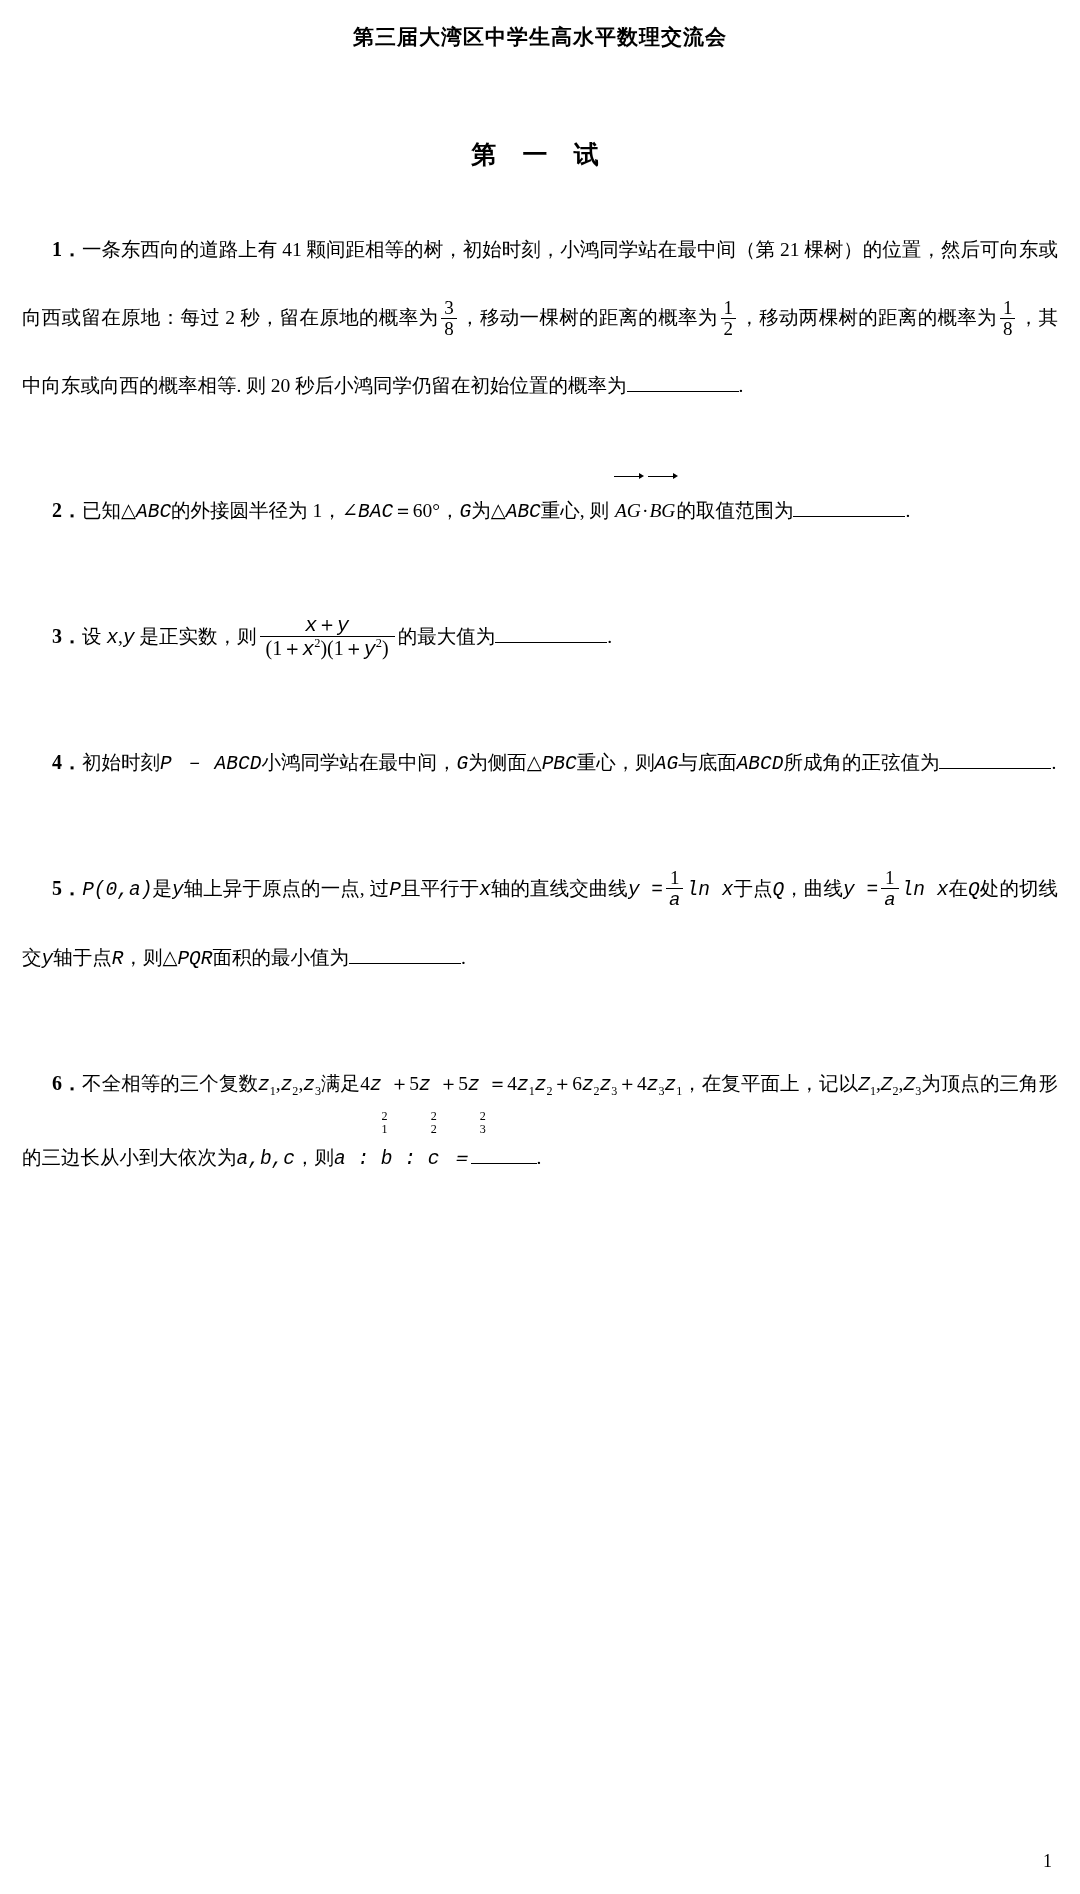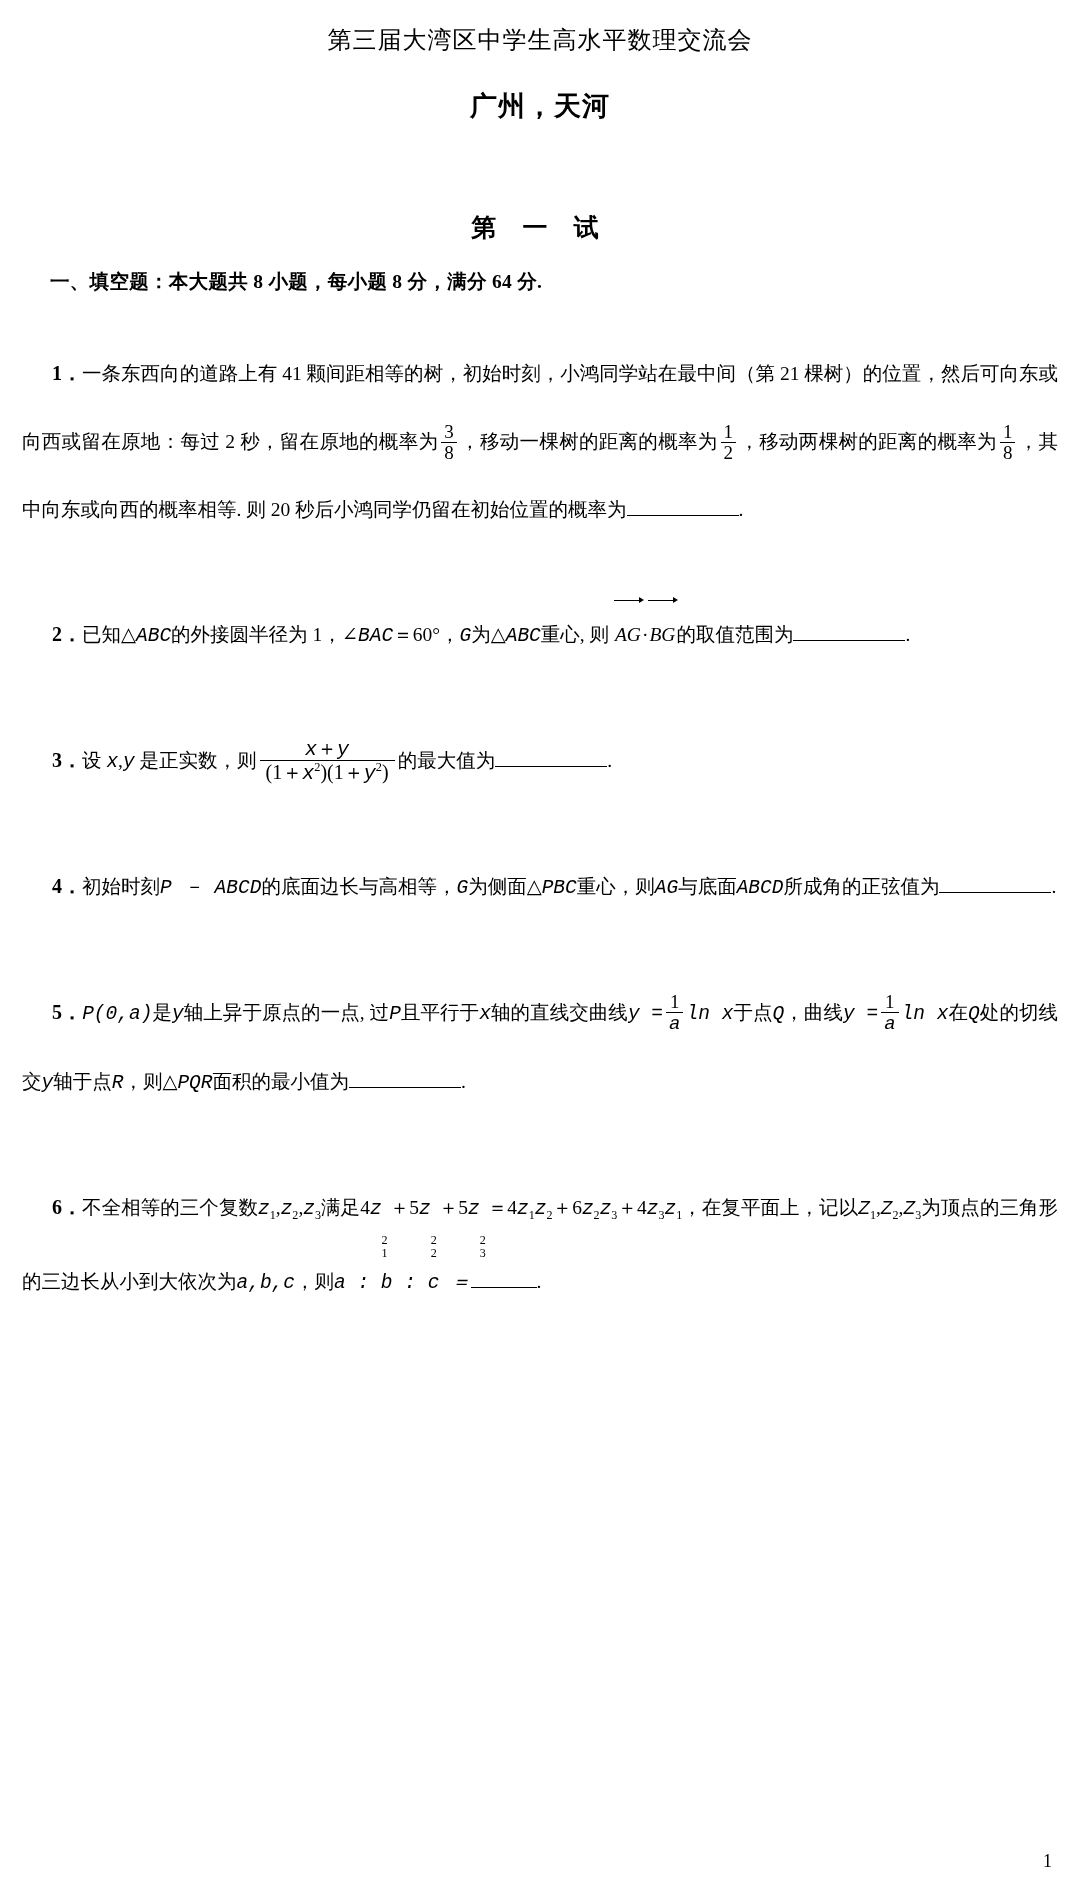--- a/index.html
+++ b/index.html
@@ -19,22 +19,22 @@
     position: relative;
     width: 1080px;
     height: 1894px;
     box-sizing: border-box;
     padding: 0 22px;
   }
 
   
   .doc-title {
     text-align: center;
-    font-size: 24px;
-    font-weight: normal;
+    font-size: 21px;
+    font-weight: bold;
     letter-spacing: 1px;
     line-height: 1.5;
   }
   .title-1 { padding-top: 22px; }
   .title-2 { padding-top: 24px; }
   .title-3 {
     padding-top: 28px;
     font-size: 27px;
     font-weight: bold;
   }
@@ -166,41 +166,39 @@
   }
 </style>
 </head>
 <body>
 
 <div class="page">
 
   <div class="doc-title title-1">第三届大湾区中学生高水平数理交流会</div>
 
 
-  <div class="doc-title title-3">广州，天河</div>
 
   <div class="section-title">第 一 试</div>
 
 
-  <div class="part-head">一、填空题：本大题共 8 小题，每小题 8 分，满分 64 分.</div>
 
   <div class="problem gap">
     <span class="indent"></span><span class="pnum">1．</span><span>一条东西向的道路上有 41 颗间距相等的树，初始时刻，小鸿同学站在最中间（第 21 棵树）的位置，然后可向东或向西或留在原地：每过 2 秒，留在原地的概率为</span><span class="frac"><span class="num">3</span><span class="den">8</span></span><span>，移动一棵树的距离的概率为</span><span class="frac"><span class="num">1</span><span class="den">2</span></span><span>，移动两棵树的距离的概率为</span><span class="frac"><span class="num">1</span><span class="den">8</span></span><span>，其中向东或向西的概率相等. 则 20 秒后小鸿同学仍留在初始位置的概率为</span><span class="blank w-long"></span><span>.</span>
   </div>
 
   <div class="problem gap-lg">
     <span class="indent"></span><span class="pnum">2．</span><span>已知</span><span class="triangle">△</span><i class="v">ABC</i><span>的外接圆半径为 1，</span><span>∠</span><i class="v">BAC</i><span>＝60°</span><span>，</span><i class="v">G</i><span>为</span><span class="triangle">△</span><i class="v">ABC</i><span>重心, 则</span> <span class="vec"><span class="arrowbar"></span><span>AG</span></span><span>·</span><span class="vec"><span class="arrowbar"></span><span>BG</span></span><span>的取值范围为</span><span class="blank w-long"></span><span>.</span>
   </div>
 
   <div class="problem gap-lg">
     <span class="indent"></span><span class="pnum">3．</span><span>设</span> <i class="v">x</i><span>,</span><i class="v">y</i> <span>是正实数，则</span><span class="frac wide big"><span class="num"><i class="v">x</i>＋<i class="v">y</i></span><span class="den">(1＋<i class="v">x</i><sup class="n">2</sup>)(1＋<i class="v">y</i><sup class="n">2</sup>)</span></span><span>的最大值为</span><span class="blank w-long"></span><span>.</span>
   </div>
 
   <div class="problem gap-lg">
-    <span class="indent"></span><span class="pnum">4．</span><span>初始时刻</span><i class="v">P － ABCD</i><span>的底面边长与高相等，</span><i class="v">G</i><span>为侧面</span><span class="triangle">△</span><i class="v">PBC</i><span>重心，则</span><i class="v">AG</i><span>与底面</span><i class="v">ABCD</i><span>所成角的正弦值为</span><span class="blank w-long"></span><span>.</span>
+    <span class="indent"></span><span class="pnum">4．</span><span>初始时刻</span><i class="v">P － ABCD</i><span>小鸿同学站在最中间，</span><i class="v">G</i><span>为侧面</span><span class="triangle">△</span><i class="v">PBC</i><span>重心，则</span><i class="v">AG</i><span>与底面</span><i class="v">ABCD</i><span>所成角的正弦值为</span><span class="blank w-long"></span><span>.</span>
   </div>
 
   <div class="problem gap-lg">
     <span class="indent"></span><span class="pnum">5．</span><i class="v">P(0,a)</i><span>是</span><i class="v">y</i><span>轴上异于原点的一点, 过</span><i class="v">P</i><span>且平行于</span><i class="v">x</i><span>轴的直线交曲线</span><i class="v">y =</i><span class="frac"><span class="num">1</span><span class="den"><i class="v">a</i></span></span><i class="v">ln x</i><span>于点</span><i class="v">Q</i><span>，曲线</span><i class="v">y =</i><span class="frac"><span class="num">1</span><span class="den"><i class="v">a</i></span></span><i class="v">ln x</i><span>在</span><i class="v">Q</i><span>处的切线交</span><i class="v">y</i><span>轴于点</span><i class="v">R</i><span>，则</span><span class="triangle">△</span><i class="v">PQR</i><span>面积的最小值为</span><span class="blank w-long"></span><span>.</span>
   </div>
 
   <div class="problem gap-lg">
     <span class="indent"></span><span class="pnum">6．</span><span>不全相等的三个复数</span><span><i class="v">z</i><sub class="m">1</sub>,<i class="v">z</i><sub class="m">2</sub>,<i class="v">z</i><sub class="m">3</sub></span><span>满足</span><span>4<i class="v">z</i><span class="ss"><span class="sp">2</span><span class="sb">1</span></span><span class="ssgap"></span>＋5<i class="v">z</i><span class="ss"><span class="sp">2</span><span class="sb">2</span></span><span class="ssgap"></span>＋5<i class="v">z</i><span class="ss"><span class="sp">2</span><span class="sb">3</span></span><span class="ssgap"></span>＝4<i class="v">z</i><sub class="m">1</sub><i class="v">z</i><sub class="m">2</sub>＋6<i class="v">z</i><sub class="m">2</sub><i class="v">z</i><sub class="m">3</sub>＋4<i class="v">z</i><sub class="m">3</sub><i class="v">z</i><sub class="m">1</sub></span><span>，在复平面上，记以</span><span><i class="v">Z</i><sub class="m">1</sub>,<i class="v">Z</i><sub class="m">2</sub>,<i class="v">Z</i><sub class="m">3</sub></span><span>为顶点的三角形的三边长从小到大依次为</span><i class="v">a,b,c</i><span>，则</span><i class="v">a : b : c ＝</i><span class="blank w-short"></span><span>.</span>
   </div>
 

